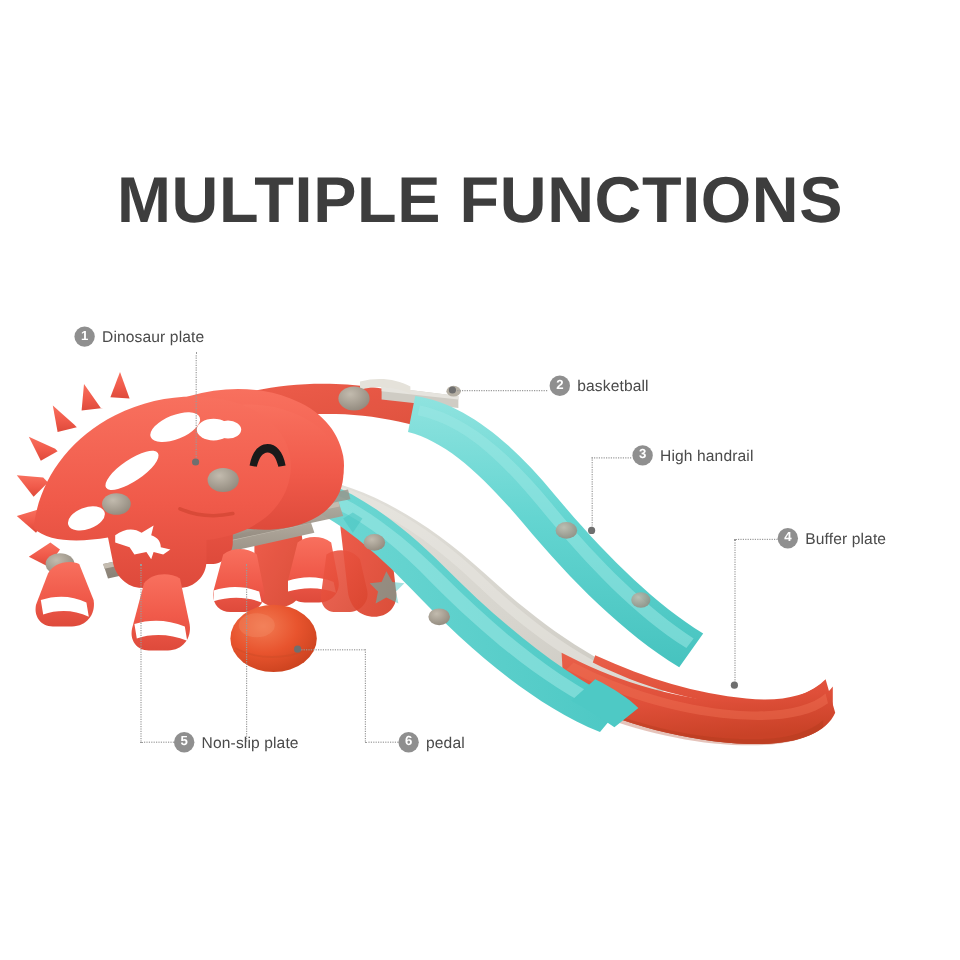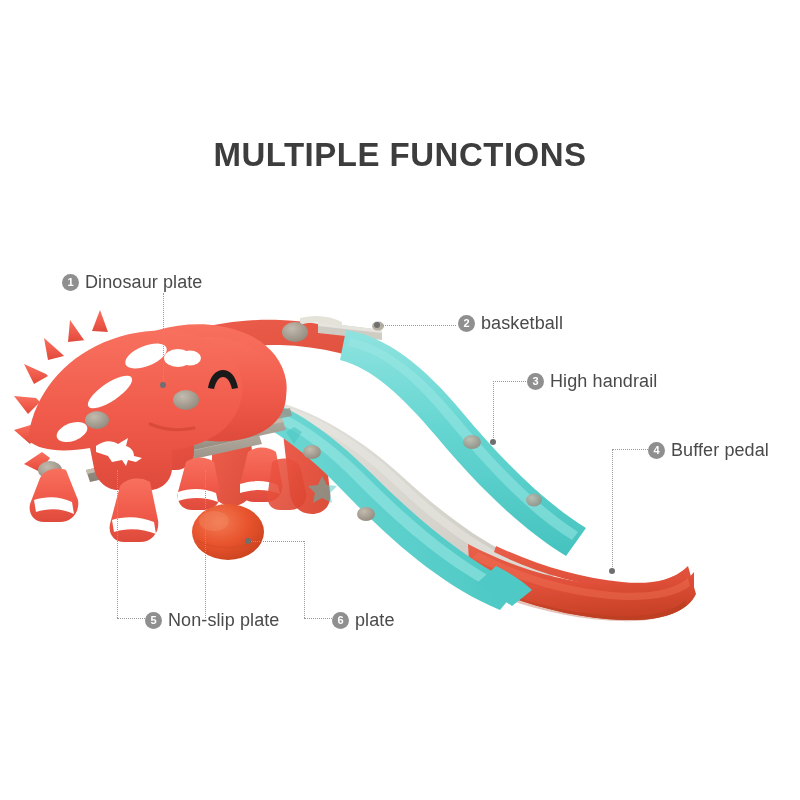--- a/index.html
+++ b/index.html
@@ -10,21 +10,21 @@
     overflow:hidden;
     position:relative;
   }
   #stage{position:absolute;inset:0;width:800px;height:800px;}
 
   
   .title{
     position:absolute;
     left:0;right:0;top:136px;
     text-align:center;
-    font-size:33px;
+    font-size:54px;
     font-weight:bold;
     letter-spacing:0.5px;
     color:#3d3d3d;
     white-space:nowrap;
   }
 
   
   .callout{
     position:absolute;
     display:flex;
@@ -39,21 +39,21 @@
     color:#ffffff;
     font-size:11px;
     font-weight:bold;
     display:flex;
     align-items:center;
     justify-content:center;
     flex:0 0 auto;
     line-height:1;
   }
   .callout-text{
-    font-size:18px;
+    font-size:13px;
     color:#4a4a4a;
     letter-spacing:0.1px;
   }
 
   
   .leader-v{
     position:absolute;
     width:0;
     border-left:1.4px dotted #9a9a9a;
   }
@@ -351,26 +351,26 @@
     <span class="callout-text">basketball</span>
   </div>
 
   <div class="callout" style="left:527px;top:371px;">
     <span class="badge">3</span>
     <span class="callout-text">High handrail</span>
   </div>
 
   <div class="callout" style="left:648px;top:440px;">
     <span class="badge">4</span>
-    <span class="callout-text">Buffer pedal</span>
+    <span class="callout-text">Buffer plate</span>
   </div>
 
   <div class="callout" style="left:145px;top:610px;">
     <span class="badge">5</span>
     <span class="callout-text">Non-slip plate</span>
   </div>
 
   <div class="callout" style="left:332px;top:610px;">
     <span class="badge">6</span>
-    <span class="callout-text">plate</span>
+    <span class="callout-text">pedal</span>
   </div>
 
 </div>
 
 </body></html>

